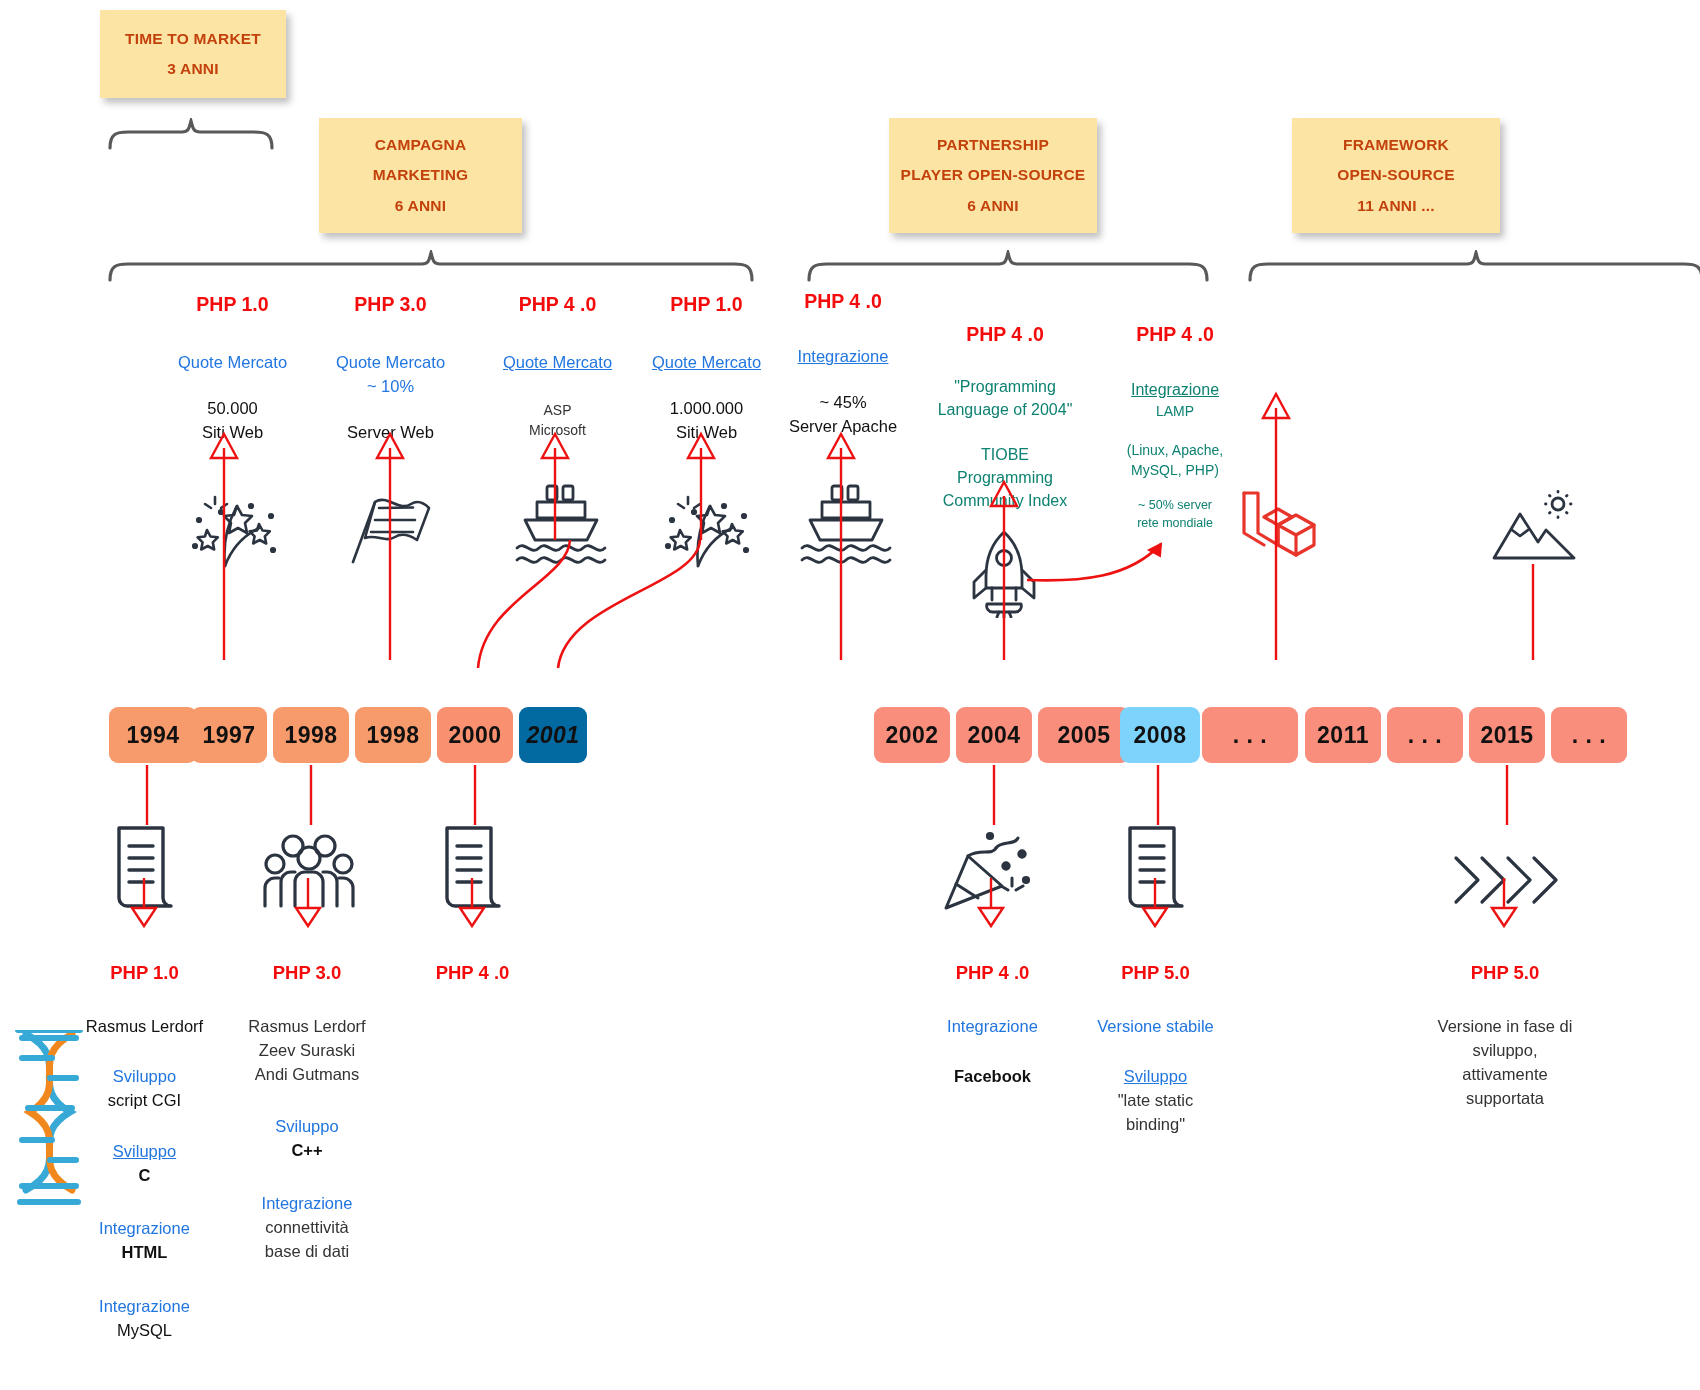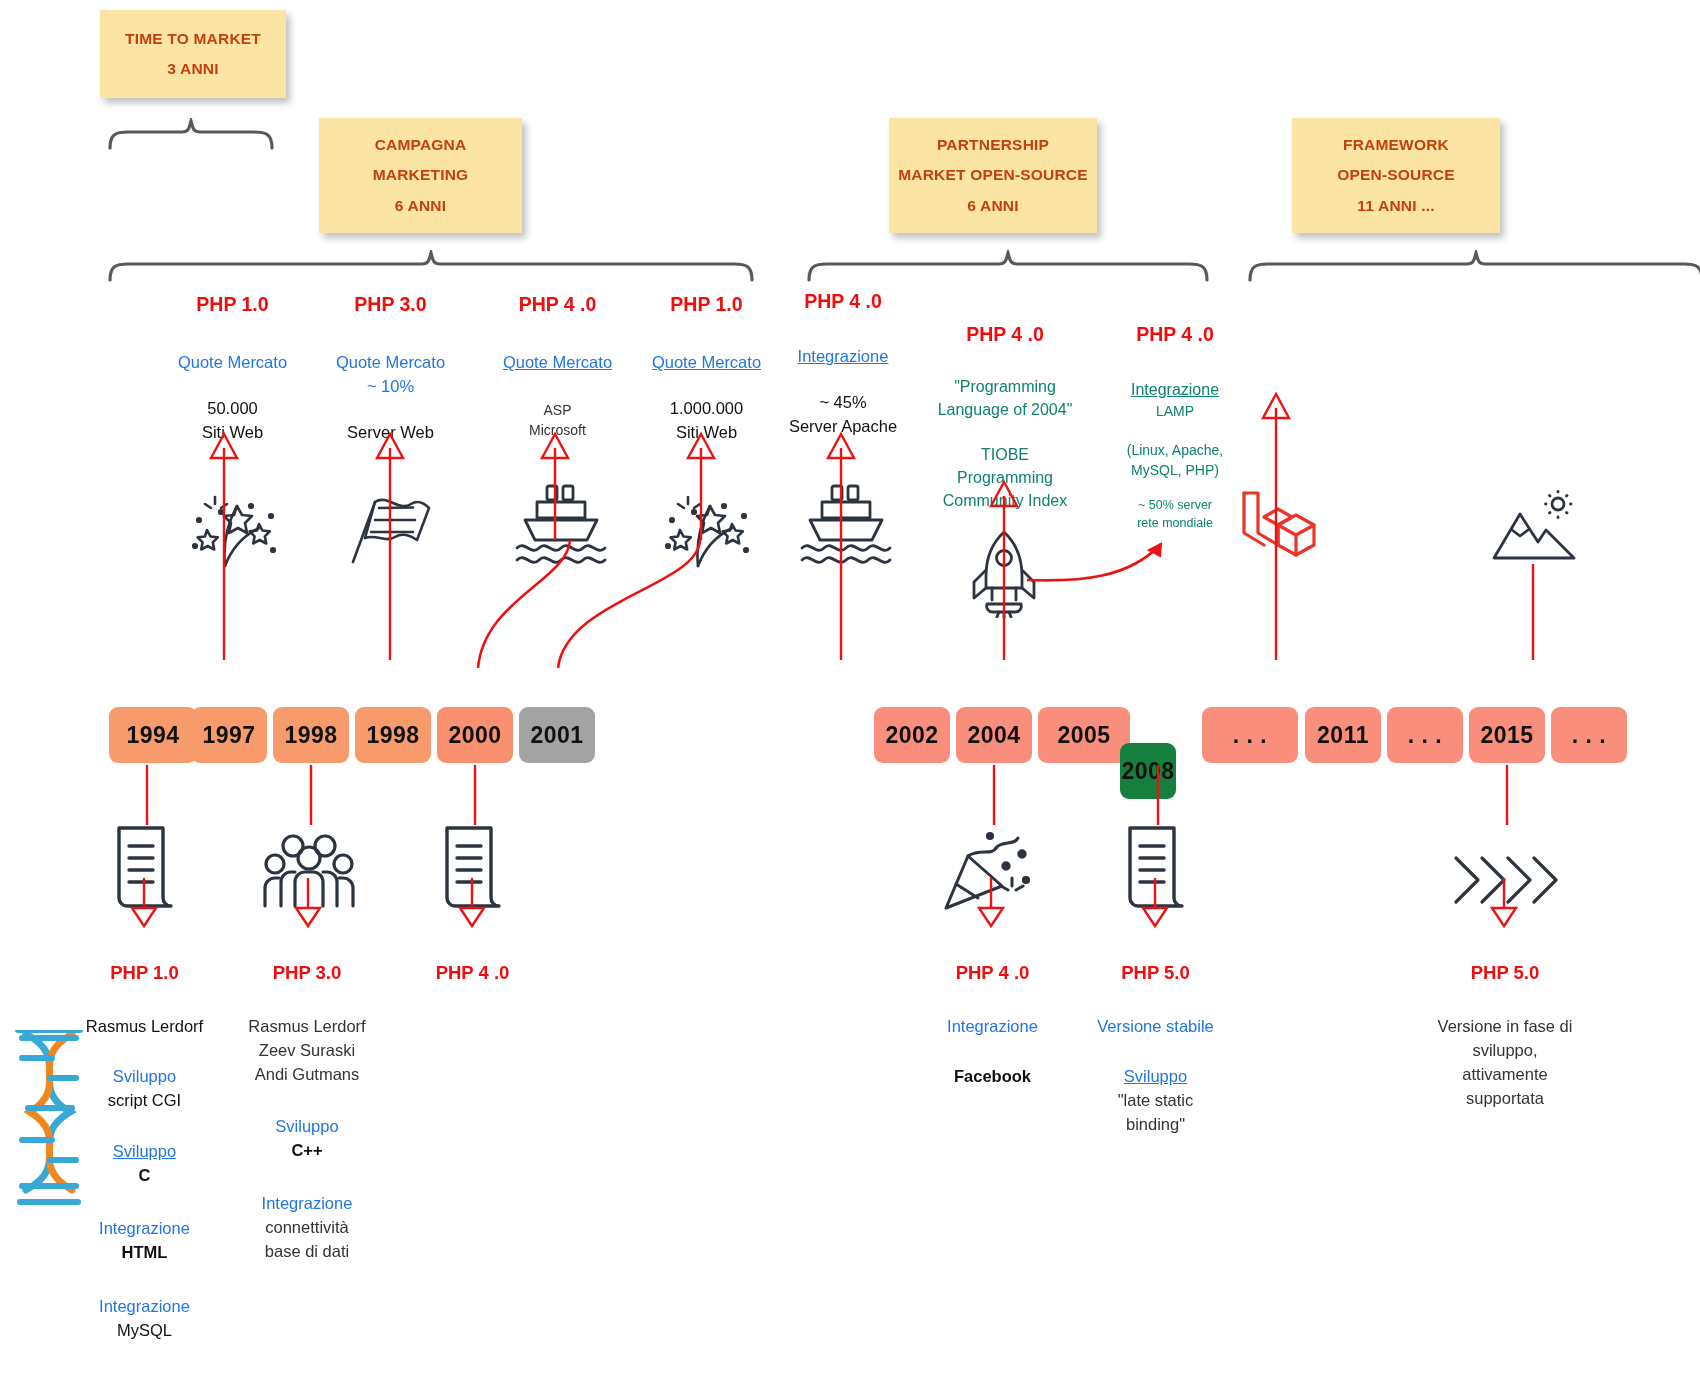--- a/index.html
+++ b/index.html
@@ -72,21 +72,21 @@
   </div>
 
   <div class="note abs" style="left:319px;top:118px;width:203px;height:115px;">
     <span class="ln">CAMPAGNA</span>
     <span class="ln">MARKETING</span>
     <span class="ln">6 ANNI</span>
   </div>
 
   <div class="note abs" style="left:889px;top:118px;width:208px;height:115px;">
     <span class="ln">PARTNERSHIP</span>
-    <span class="ln">MARKET OPEN-SOURCE</span>
+    <span class="ln">PLAYER OPEN-SOURCE</span>
     <span class="ln">6 ANNI</span>
   </div>
 
   <div class="note abs" style="left:1292px;top:118px;width:208px;height:115px;">
     <span class="ln">FRAMEWORK</span>
     <span class="ln">OPEN-SOURCE</span>
     <span class="ln">11 ANNI  ...</span>
   </div>
 
   <div class="brace abs" style="left:106px;top:118px;">
@@ -354,34 +354,34 @@
       </div>
     <div class="year abs" style="left:273px;width:76px;background:#F79B6C;">
         <span>1998</span>
       </div>
     <div class="year abs" style="left:355px;width:76px;background:#F79B6C;">
         <span>1998</span>
       </div>
     <div class="year abs" style="left:437px;width:76px;background:#F99170;">
         <span>2000</span>
       </div>
-    <div class="year abs" style="left:519px;width:76px;background:#a3a3a3;">
+    <div class="year abs" style="left:519px;width:68px;background:#0369a1;font-style:italic;">
         <span>2001</span>
       </div>
 
     <div class="year abs" style="left:874px;width:76px;background:#F98E7C;">
         <span>2002</span>
       </div>
     <div class="year abs" style="left:956px;width:76px;background:#F98E7C;">
         <span>2004</span>
       </div>
     <div class="year abs" style="left:1038px;width:92px;background:#F98E7C;">
         <span>2005</span>
       </div>
-    <div class="year abs" style="left:1120px;width:56px;background:#15803d;margin-top:36px;">
+    <div class="year abs" style="left:1120px;width:80px;background:#7dd3fc;">
         <span>2008</span>
       </div>
     <div class="year abs" style="left:1202px;width:96px;background:#F98E7C;">
         <span>. . .</span>
       </div>
     <div class="year abs" style="left:1305px;width:76px;background:#F98E7C;">
         <span>2011</span>
       </div>
     <div class="year abs" style="left:1387px;width:76px;background:#F98E7C;">
         <span>. . .</span>

